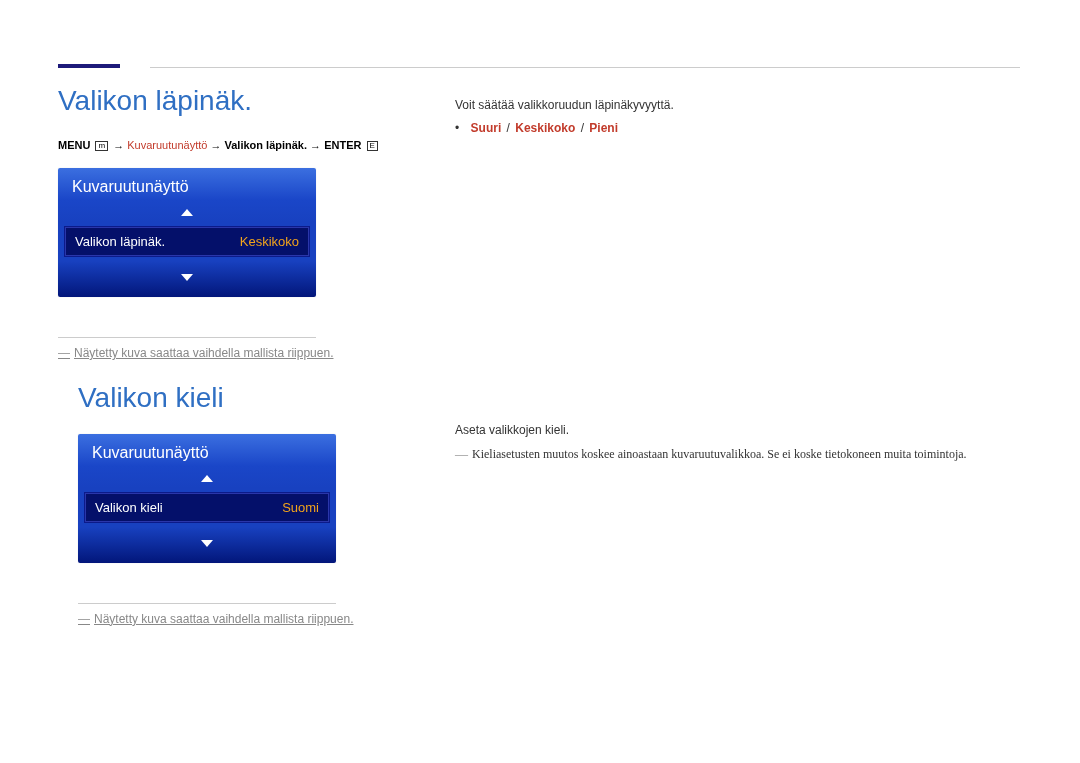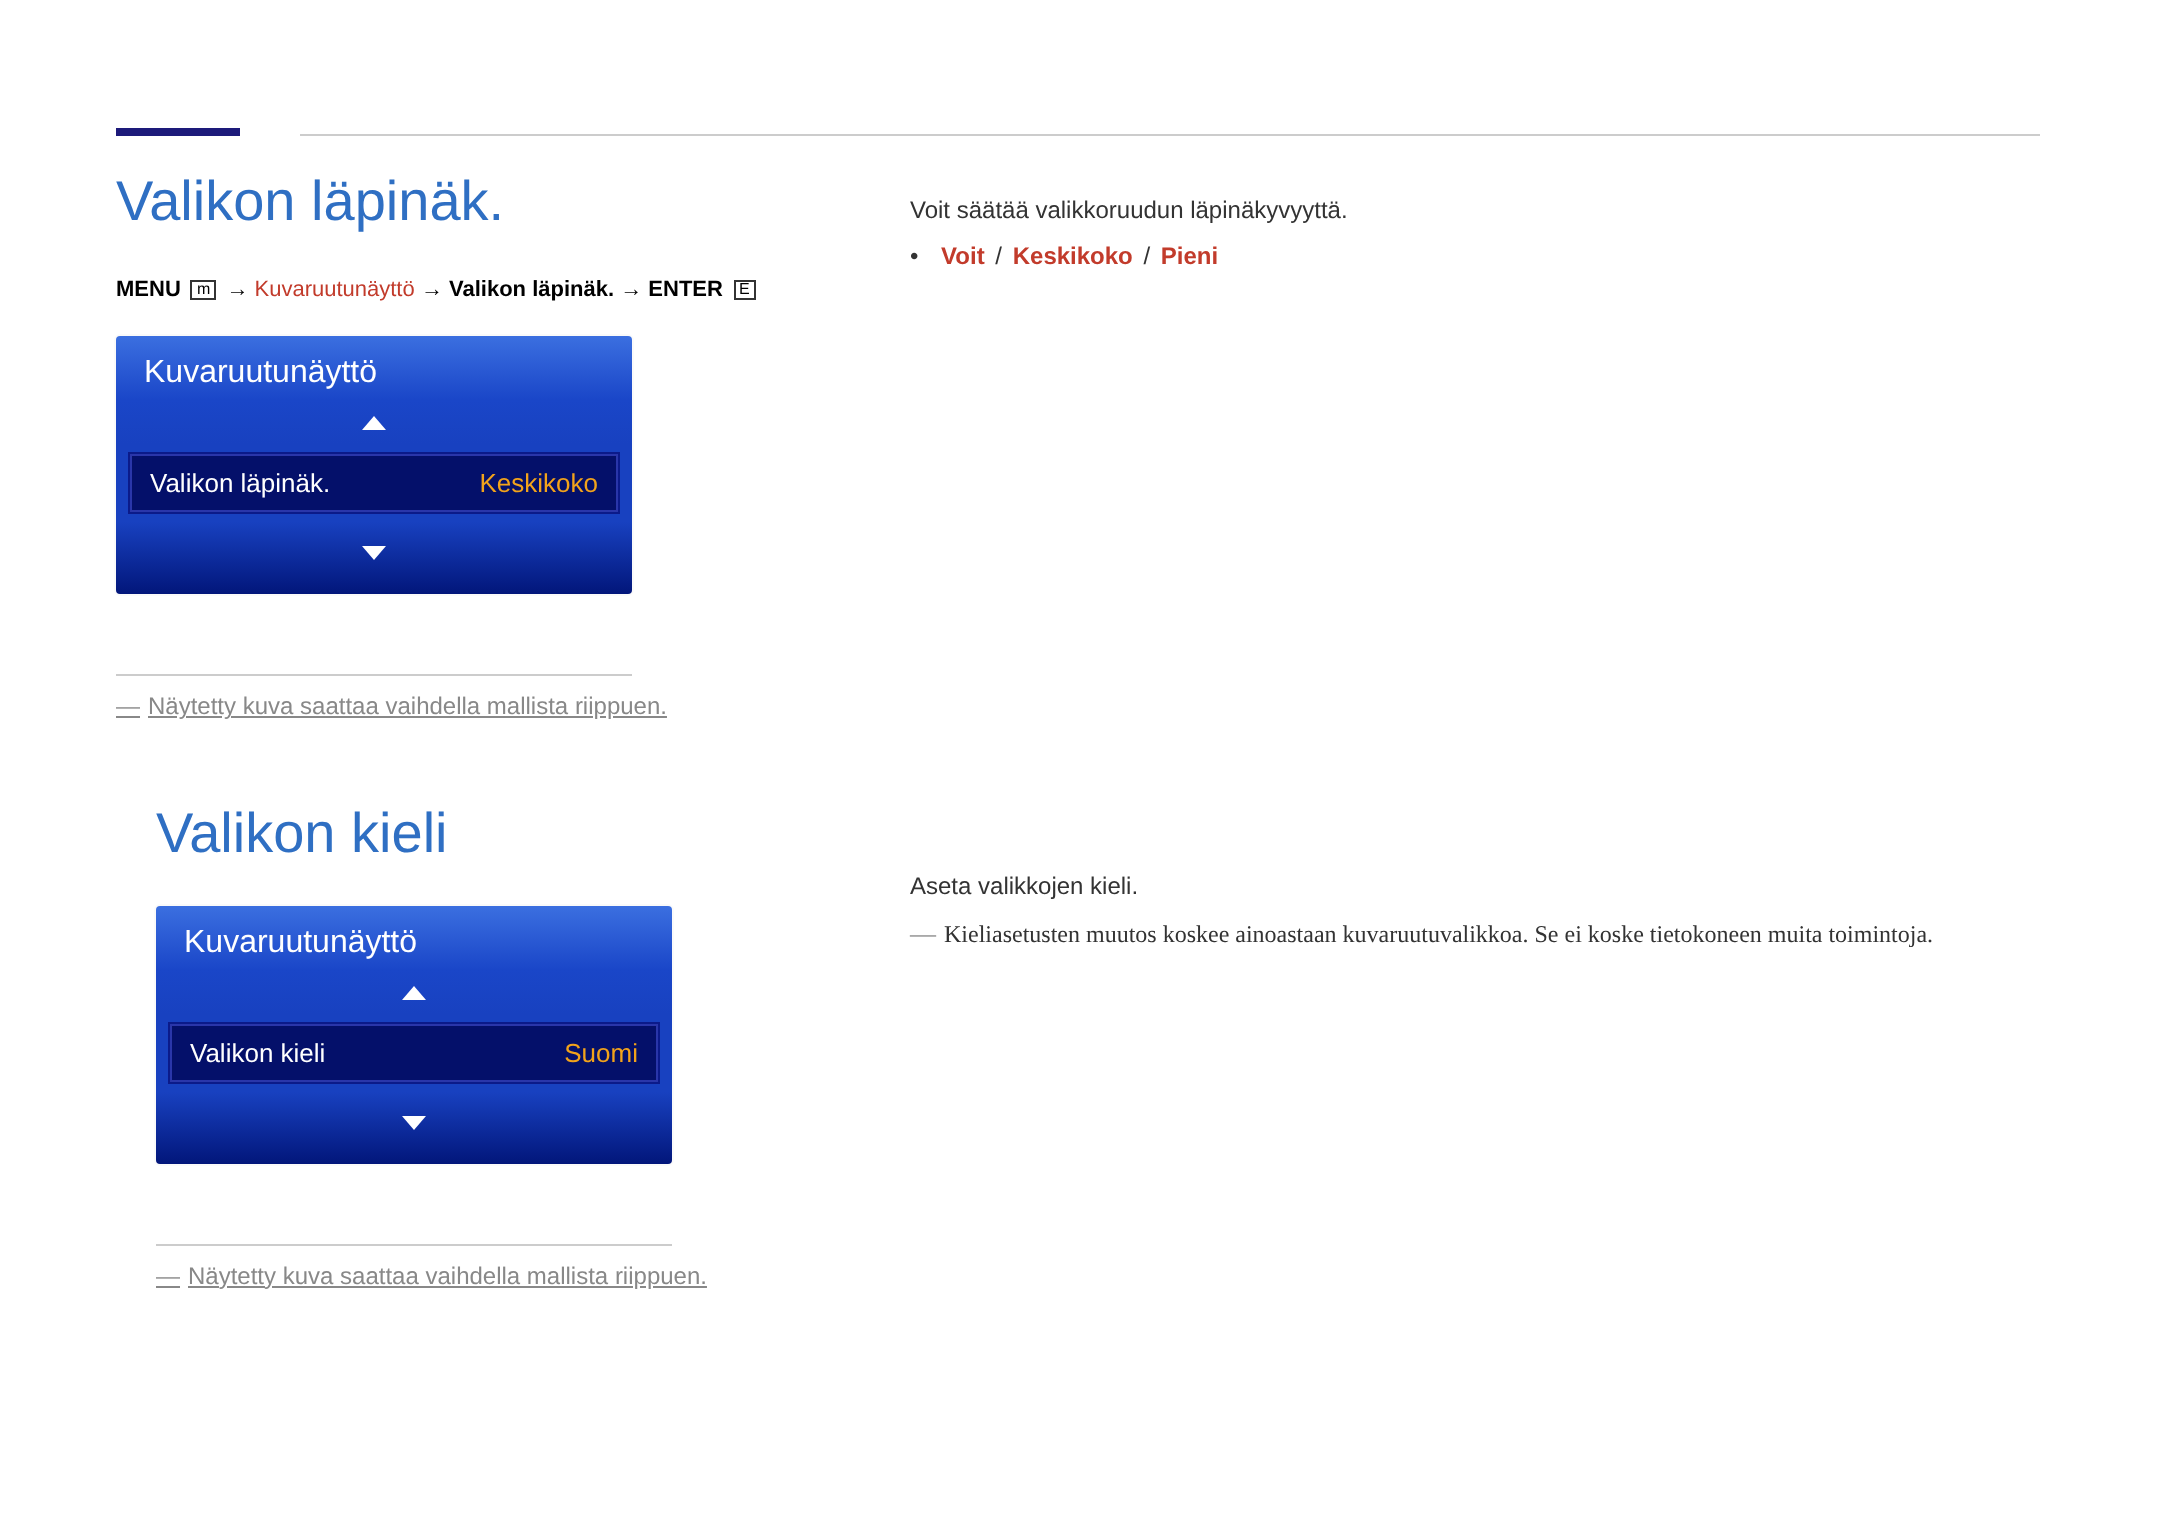--- a/index.html
+++ b/index.html
@@ -147,22 +147,22 @@
   .note-row {
     font-size: 12px;
     color: #333;
     margin-top: 6px;
     font-family: Liberation Serif, serif;
   }
   .note-row .dash { color: #888; margin-right: 4px; font-size: 13px;}
   
   .sec1-left { top: 86px; }
   .sec1-right { top: 95px; }
-  .sec2-left { top: 402px; padding-left: 20px; }
-  .sec2-right { top: 433px; }
+  .sec2-left { top: 383px; padding-left: 20px; }
+  .sec2-right { top: 420px; }
 </style>
 </head>
 <body>
 
 <div class="page">
 
   <div class="top-accent"></div>
   <div class="top-hr"></div>
 
   <div class="col-left sec1-left">
@@ -195,21 +195,21 @@
     <div class="footnote-hr"></div>
     <div class="footnote">
       <span class="dash">―</span><span>Näytetty kuva saattaa vaihdella mallista riippuen.</span>
     </div>
   </div>
 
   <div class="col-right sec1-right">
     <div class="body-text">Voit säätää valikkoruudun läpinäkyvyyttä.</div>
     <div class="bullet-row">
       <span class="dot">•</span>
-      <span class="red">Voit</span>
+      <span class="red">Suuri</span>
       <span class="sep">/</span>
       <span class="red">Keskikoko</span>
       <span class="sep">/</span>
       <span class="red">Pieni</span>
     </div>
   </div>
 
   <div class="col-left sec2-left">
     <h1 class="section-title">Valikon kieli</h1>
 

